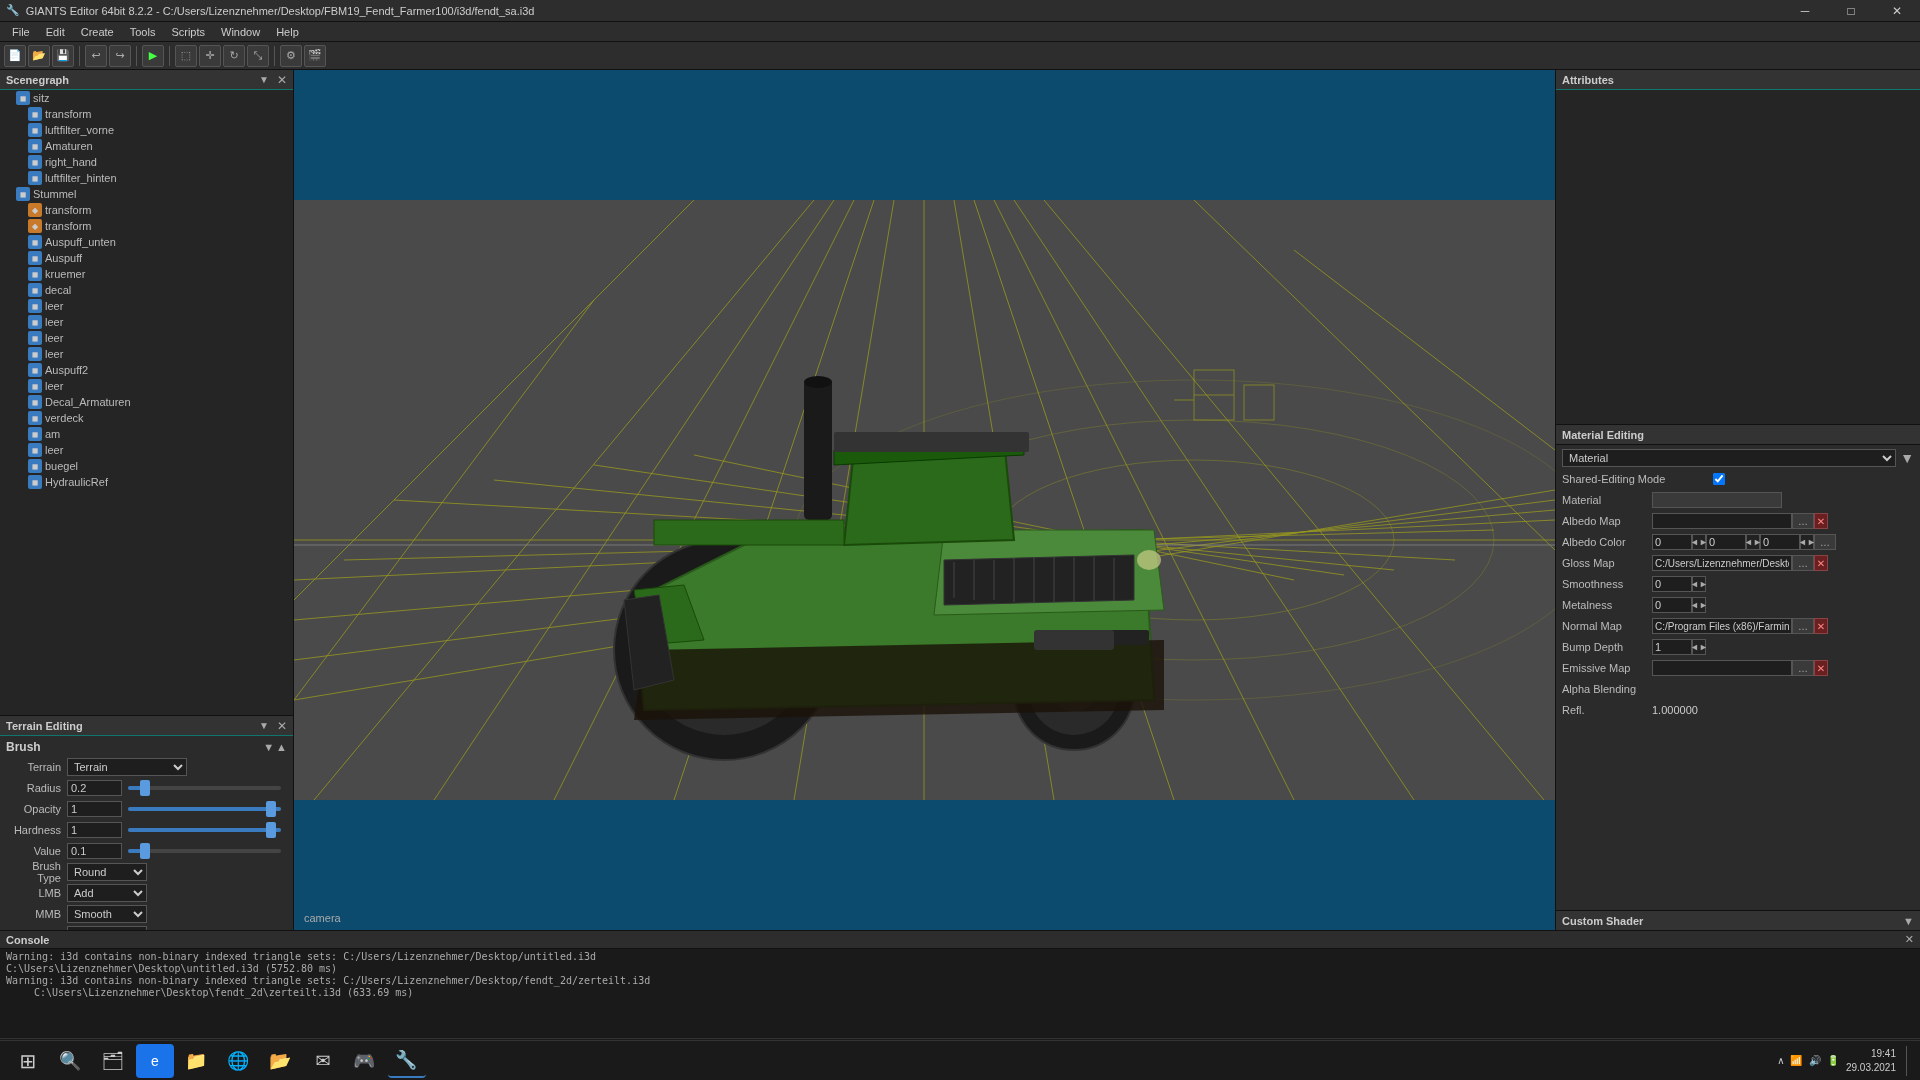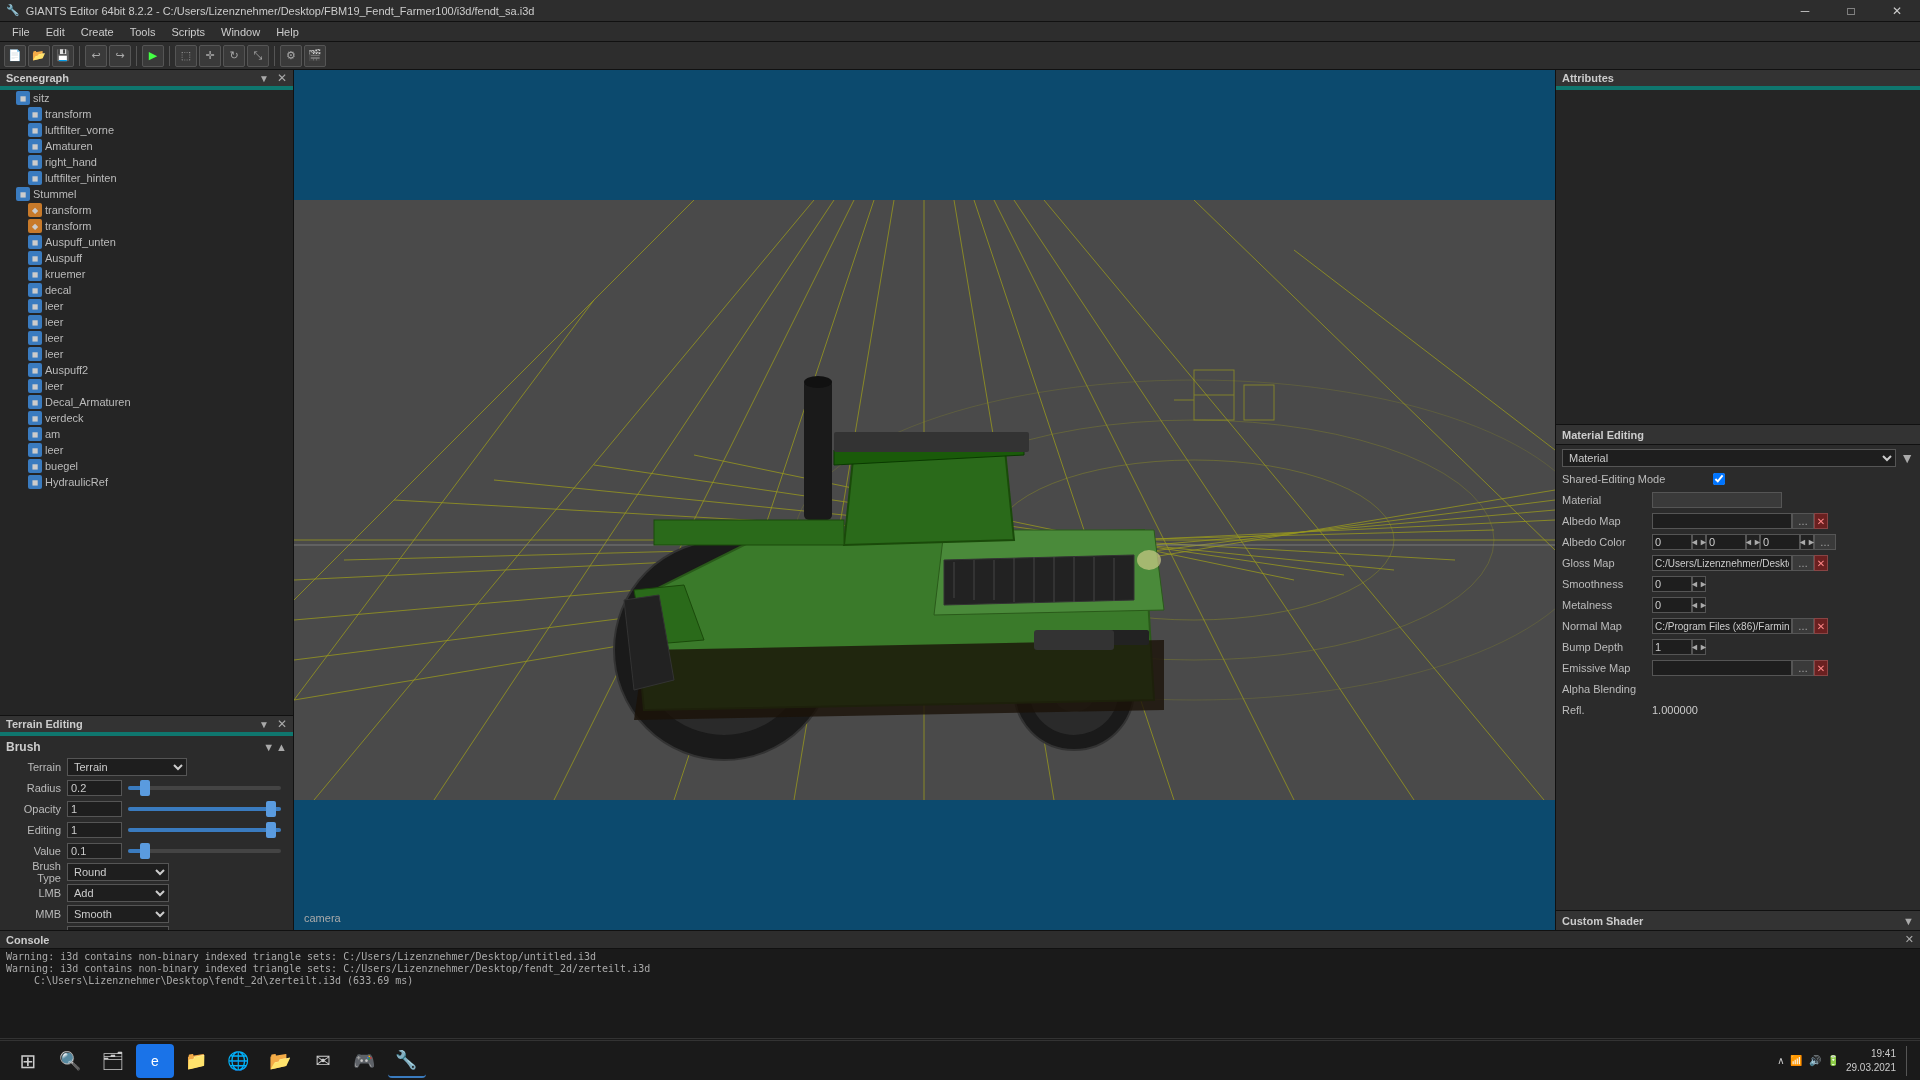--- a/index.html
+++ b/index.html
@@ -30,21 +30,21 @@
     .toolbar-sep { width: 1px; height: 20px; background: #555; margin: 0 3px; }
 
     
     #main { display: flex; width: 100%; height: calc(1080px - 22px - 20px - 28px - 20px - 130px); }
 
     
     #left-panel { width: 294px; height: 100%; background: #2b2b2b; border-right: 1px solid #111; display: flex; flex-direction: column; flex-shrink: 0; }
 
     
     #scenegraph { flex: 1; overflow: hidden; display: flex; flex-direction: column; min-height: 0; }
-    .panel-header { height: 20px; background: #333; display: flex; align-items: center; justify-content: space-between; padding: 0 6px; border-bottom: 4px solid #0f766e; }
+    .panel-header { height: 20px; background: #333; display: flex; align-items: center; justify-content: space-between; padding: 0 6px; border-bottom: 1px solid #0f766e; }
     .panel-header-title { font-size: 11px; color: #ccc; font-weight: bold; }
     .panel-close { cursor: pointer; color: #aaa; font-size: 12px; }
     .panel-collapse { cursor: pointer; color: #aaa; font-size: 10px; margin-right: 4px; }
     .scenegraph-list { flex: 1; overflow-y: auto; background: #252525; }
     .sg-item { display: flex; align-items: center; padding: 1px 4px; cursor: pointer; height: 16px; }
     .sg-icon { width: 14px; height: 14px; border-radius: 2px; margin-right: 3px; display: inline-flex; align-items: center; justify-content: center; font-size: 9px; flex-shrink: 0; }
     .sg-icon.blue { background: #3a7bbf; }
     .sg-icon.orange { background: #c87a2a; }
     .sg-label { font-size: 11px; color: #bbb; }
 
@@ -53,21 +53,21 @@
     #terrain-editing .panel-header { background: #333; }
     .te-content { padding: 4px 6px; flex: 1; overflow-y: auto; }
     .te-brush-header { display: flex; align-items: center; justify-content: space-between; margin-bottom: 4px; }
     .te-brush-label { font-size: 12px; color: #ccc; font-weight: bold; }
     .te-row { display: flex; align-items: center; margin-bottom: 3px; height: 18px; }
     .te-row-label { width: 55px; font-size: 11px; color: #bbb; text-align: right; margin-right: 6px; flex-shrink: 0; }
     .te-input { width: 55px; height: 16px; background: #1e1e1e; border: 1px solid #555; color: #ccc; font-size: 11px; padding: 0 3px; }
     .te-slider { flex: 1; height: 4px; background: #444; margin: 0 6px; position: relative; border-radius: 2px; }
     .te-slider-track { height: 100%; background: #3a7bbf; border-radius: 2px; }
     .te-slider-thumb { width: 10px; height: 16px; background: #5a9bdf; position: absolute; top: -6px; border-radius: 2px; cursor: pointer; }
-    .te-dropdown { height: 18px; background: #1e1e1e; border: 1px solid #555; color: #ccc; font-size: 11px; padding: 0 2px; width: 102px; }
+    .te-dropdown { height: 18px; background: #1e1e1e; border: 1px solid #555; color: #ccc; font-size: 11px; padding: 0 2px; width: 80px; }
     .te-dropdown-wide { width: 120px; }
 
     
     #viewport { flex: 1; background: #0c4a6e; position: relative; overflow: hidden; }
     #camera-label { position: absolute; bottom: 6px; left: 10px; font-size: 11px; color: #aaa; }
 
     
     #right-panel { width: 365px; height: 100%; background: #2b2b2b; border-left: 1px solid #111; display: flex; flex-direction: column; flex-shrink: 0; }
     #attributes-panel { height: 355px; border-bottom: 1px solid #111; display: flex; flex-direction: column; }
     #material-editing { flex: 1; display: flex; flex-direction: column; overflow: hidden; }
@@ -338,21 +338,21 @@
         <div class="te-row">
           <span class="te-row-label">Opacity</span>
           <input class="te-input" type="text" value="1" style="">
           <div class="te-slider">
             <div class="te-slider-track" style="width:100%;"></div>
             <div class="te-slider-thumb" style="left:90%;"></div>
           </div>
         </div>
 
         <div class="te-row">
-          <span class="te-row-label">Editing</span>
+          <span class="te-row-label">Hardness</span>
           <input class="te-input" type="text" value="1" style="">
           <div class="te-slider">
             <div class="te-slider-track" style="width:100%;"></div>
             <div class="te-slider-thumb" style="left:90%;"></div>
           </div>
         </div>
 
         <div class="te-row">
           <span class="te-row-label">Value</span>
           <input class="te-input" type="text" value="0.1" style="">
@@ -616,20 +616,21 @@
   </div>
 </div>
 
 <div id="console">
   <div id="console-header">
     <span id="console-header-title">Console</span>
     <span style="margin-left:auto;color:#aaa;cursor:pointer;font-size:11px;">✕</span>
   </div>
   <div id="console-content">
   <div style="margin-bottom: 1px;">Warning: i3d contains non-binary indexed triangle sets: C:/Users/Lizenznehmer/Desktop/untitled.i3d</div>
+      <div style="margin-bottom: 1px;">C:\Users\Lizenznehmer\Desktop\untitled.i3d (5752.80 ms)</div>
       <div style="margin-bottom: 1px;">Warning: i3d contains non-binary indexed triangle sets: C:/Users/Lizenznehmer/Desktop/fendt_2d/zerteilt.i3d</div>
       <div style="margin-bottom: 1px; margin-left: 28px;">C:\Users\Lizenznehmer\Desktop\fendt_2d\zerteilt.i3d (633.69 ms)</div>
     </div>
   <div id="console-input-row">
     <input id="console-input" type="text" value="1" style="">
     <span style="color:#aaa;cursor:pointer;margin-left:4px;font-size:11px;">▶</span>
   </div>
 </div>
 
 <div id="statusbar">

